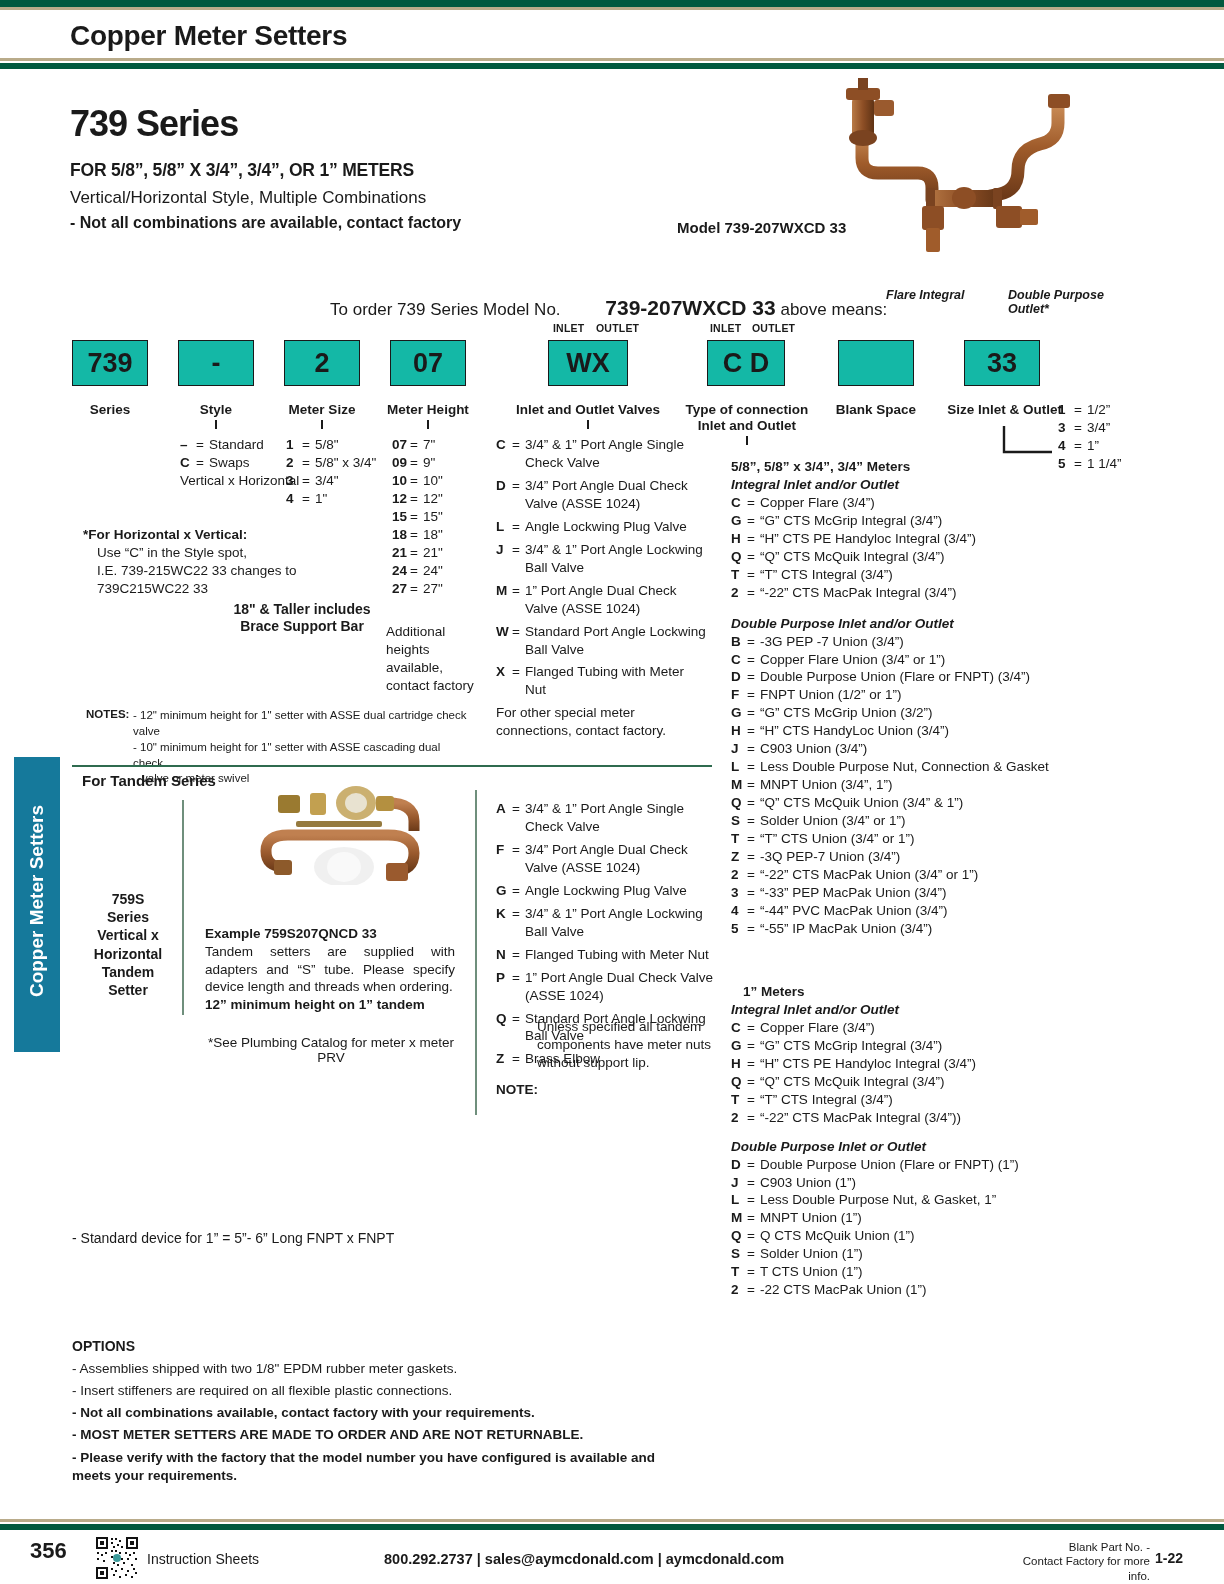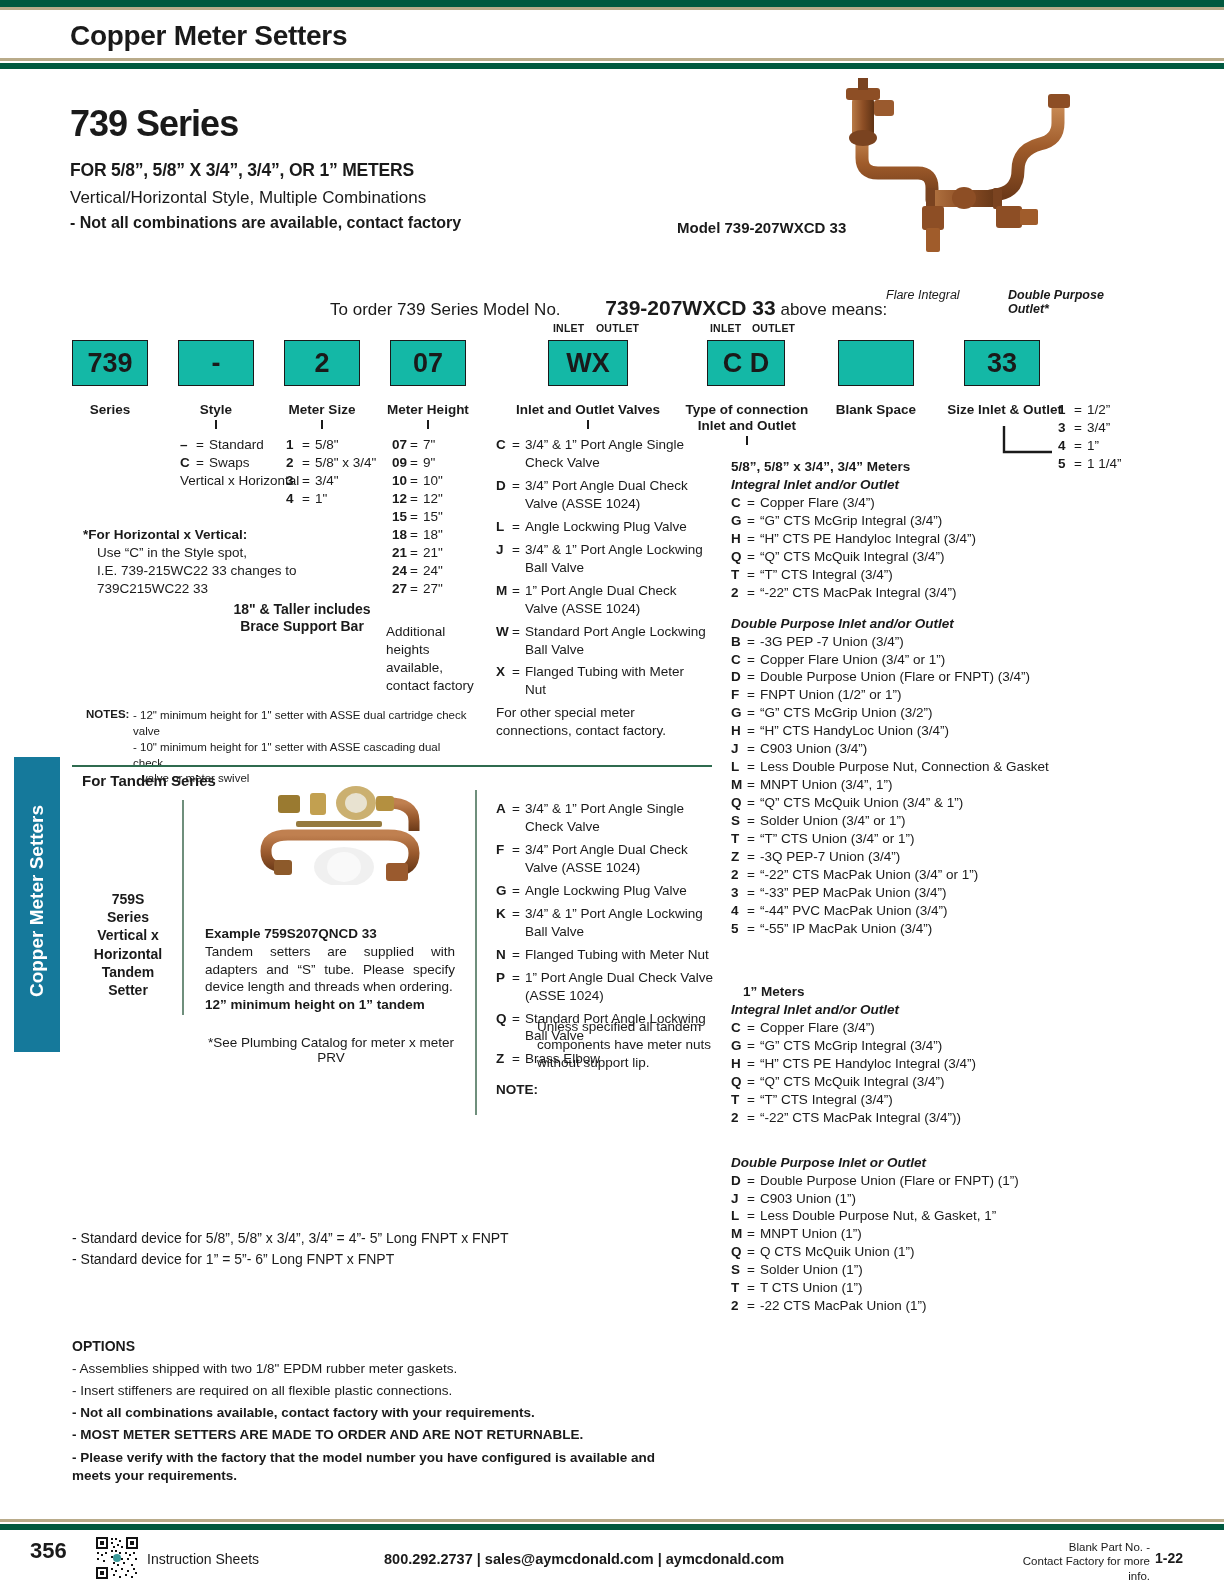--- a/index.html
+++ b/index.html
@@ -37,21 +37,21 @@
     color:#fff; font-size:19px; font-weight:bold; white-space:nowrap;
   }
 
   
   .series-title { position:absolute; left:70px; top:103px; font-size:36px; font-weight:bold; letter-spacing:-1px; }
   .series-sub1  { position:absolute; left:70px; top:160px; font-size:17.5px; font-weight:bold; letter-spacing:-0.2px; }
   .series-sub2  { position:absolute; left:70px; top:188px; font-size:17px; }
   .series-sub3  { position:absolute; left:70px; top:214px; font-size:16px; font-weight:bold; }
 
   .model-caption { position:absolute; left:677px; top:219px; font-size:15px; font-weight:bold; }
-  .cap-flare { position:absolute; left:886px; top:288px; font-size:12.5px; font-weight:normal; font-style:italic; }
+  .cap-flare { position:absolute; left:886px; top:288px; font-size:12.5px; font-weight:bold; font-style:italic; }
   .cap-dpo  { position:absolute; left:1008px; top:288px; font-size:12.5px; font-weight:bold; font-style:italic; line-height:1.15; width:120px; }
 
   
   .photo-main { position:absolute; left:800px; top:78px; width:320px; height:200px; }
   .photo-tandem { position:absolute; left:248px; top:775px; width:220px; height:110px; }
 
   
   .order-line { position:absolute; left:330px; top:296px; font-size:17px; white-space:nowrap; }
   .order-line b { font-size:21px; font-weight:bold;margin-left:40px; }
 
@@ -482,21 +482,21 @@
   <div class="row">
       <span class="k">T</span>
       <span class="eq">=</span>
       <span class="v">“T”  CTS Integral (3/4”)</span>
     </div>
   <div class="row">
       <span class="k">2</span>
       <span class="eq">=</span>
       <span class="v">“-22” CTS MacPak Integral (3/4”))</span>
     </div>
-  <div class="ital-hd" style="margin-top:27px">Double Purpose Inlet or Outlet</div>
+  <div class="ital-hd" style="margin-top:11px">Double Purpose Inlet or Outlet</div>
   <div class="row">
       <span class="k">D</span>
       <span class="eq">=</span>
       <span class="v">Double Purpose Union (Flare or FNPT) (1”)</span>
     </div>
   <div class="row">
       <span class="k">J</span>
       <span class="eq">=</span>
       <span class="v">C903 Union (1”)</span>
     </div>
@@ -645,21 +645,20 @@
   <div class="row" style="margin-bottom:5px">
       <span class="k">Z</span>
       <span class="eq">=</span>
       <span class="v">Brass Elbow</span>
     </div>
 </div>
 <div style="position:absolute; left:496px; top:1082px; font-size:13.5px; font-weight:bold;">NOTE:</div>
 <div style="position:absolute; left:537px; top:1018px; width:180px; font-size:13.5px; line-height:1.32;">Unless specified all tandem components have meter nuts without support lip.</div>
 
 <div class="list-block" style="left:72px; top:1228px; width:520px; font-size:14px; line-height:1.5;">
-  <div>- Standard device for 5/8”, 5/8” x 3/4”, 3/4” = 4”- 5” Long FNPT x FNPT</div>
   <div>- Standard device for 1” = 5”- 6” Long FNPT x FNPT</div>
 </div>
 
 <div style="position:absolute; left:72px; top:1338px; font-size:14px; font-weight:bold;">OPTIONS</div>
 <div class="list-block" style="left:72px; top:1358px; width:620px; font-size:13.5px; line-height:1.62;">
   <div>- Assemblies shipped with two 1/8" EPDM rubber meter gaskets.</div>
   <div>- Insert stiffeners are required on all flexible plastic connections.</div>
   <div style="font-weight:bold">- Not all combinations available, contact factory with your requirements.</div>
   <div style="font-weight:bold">- MOST METER SETTERS ARE MADE TO ORDER AND ARE NOT RETURNABLE.</div>
   <div style="font-weight:bold; line-height:1.3; margin-top:4px; text-indent:0;">- Please verify with the factory that the model number you have configured is available and meets your requirements.</div>

